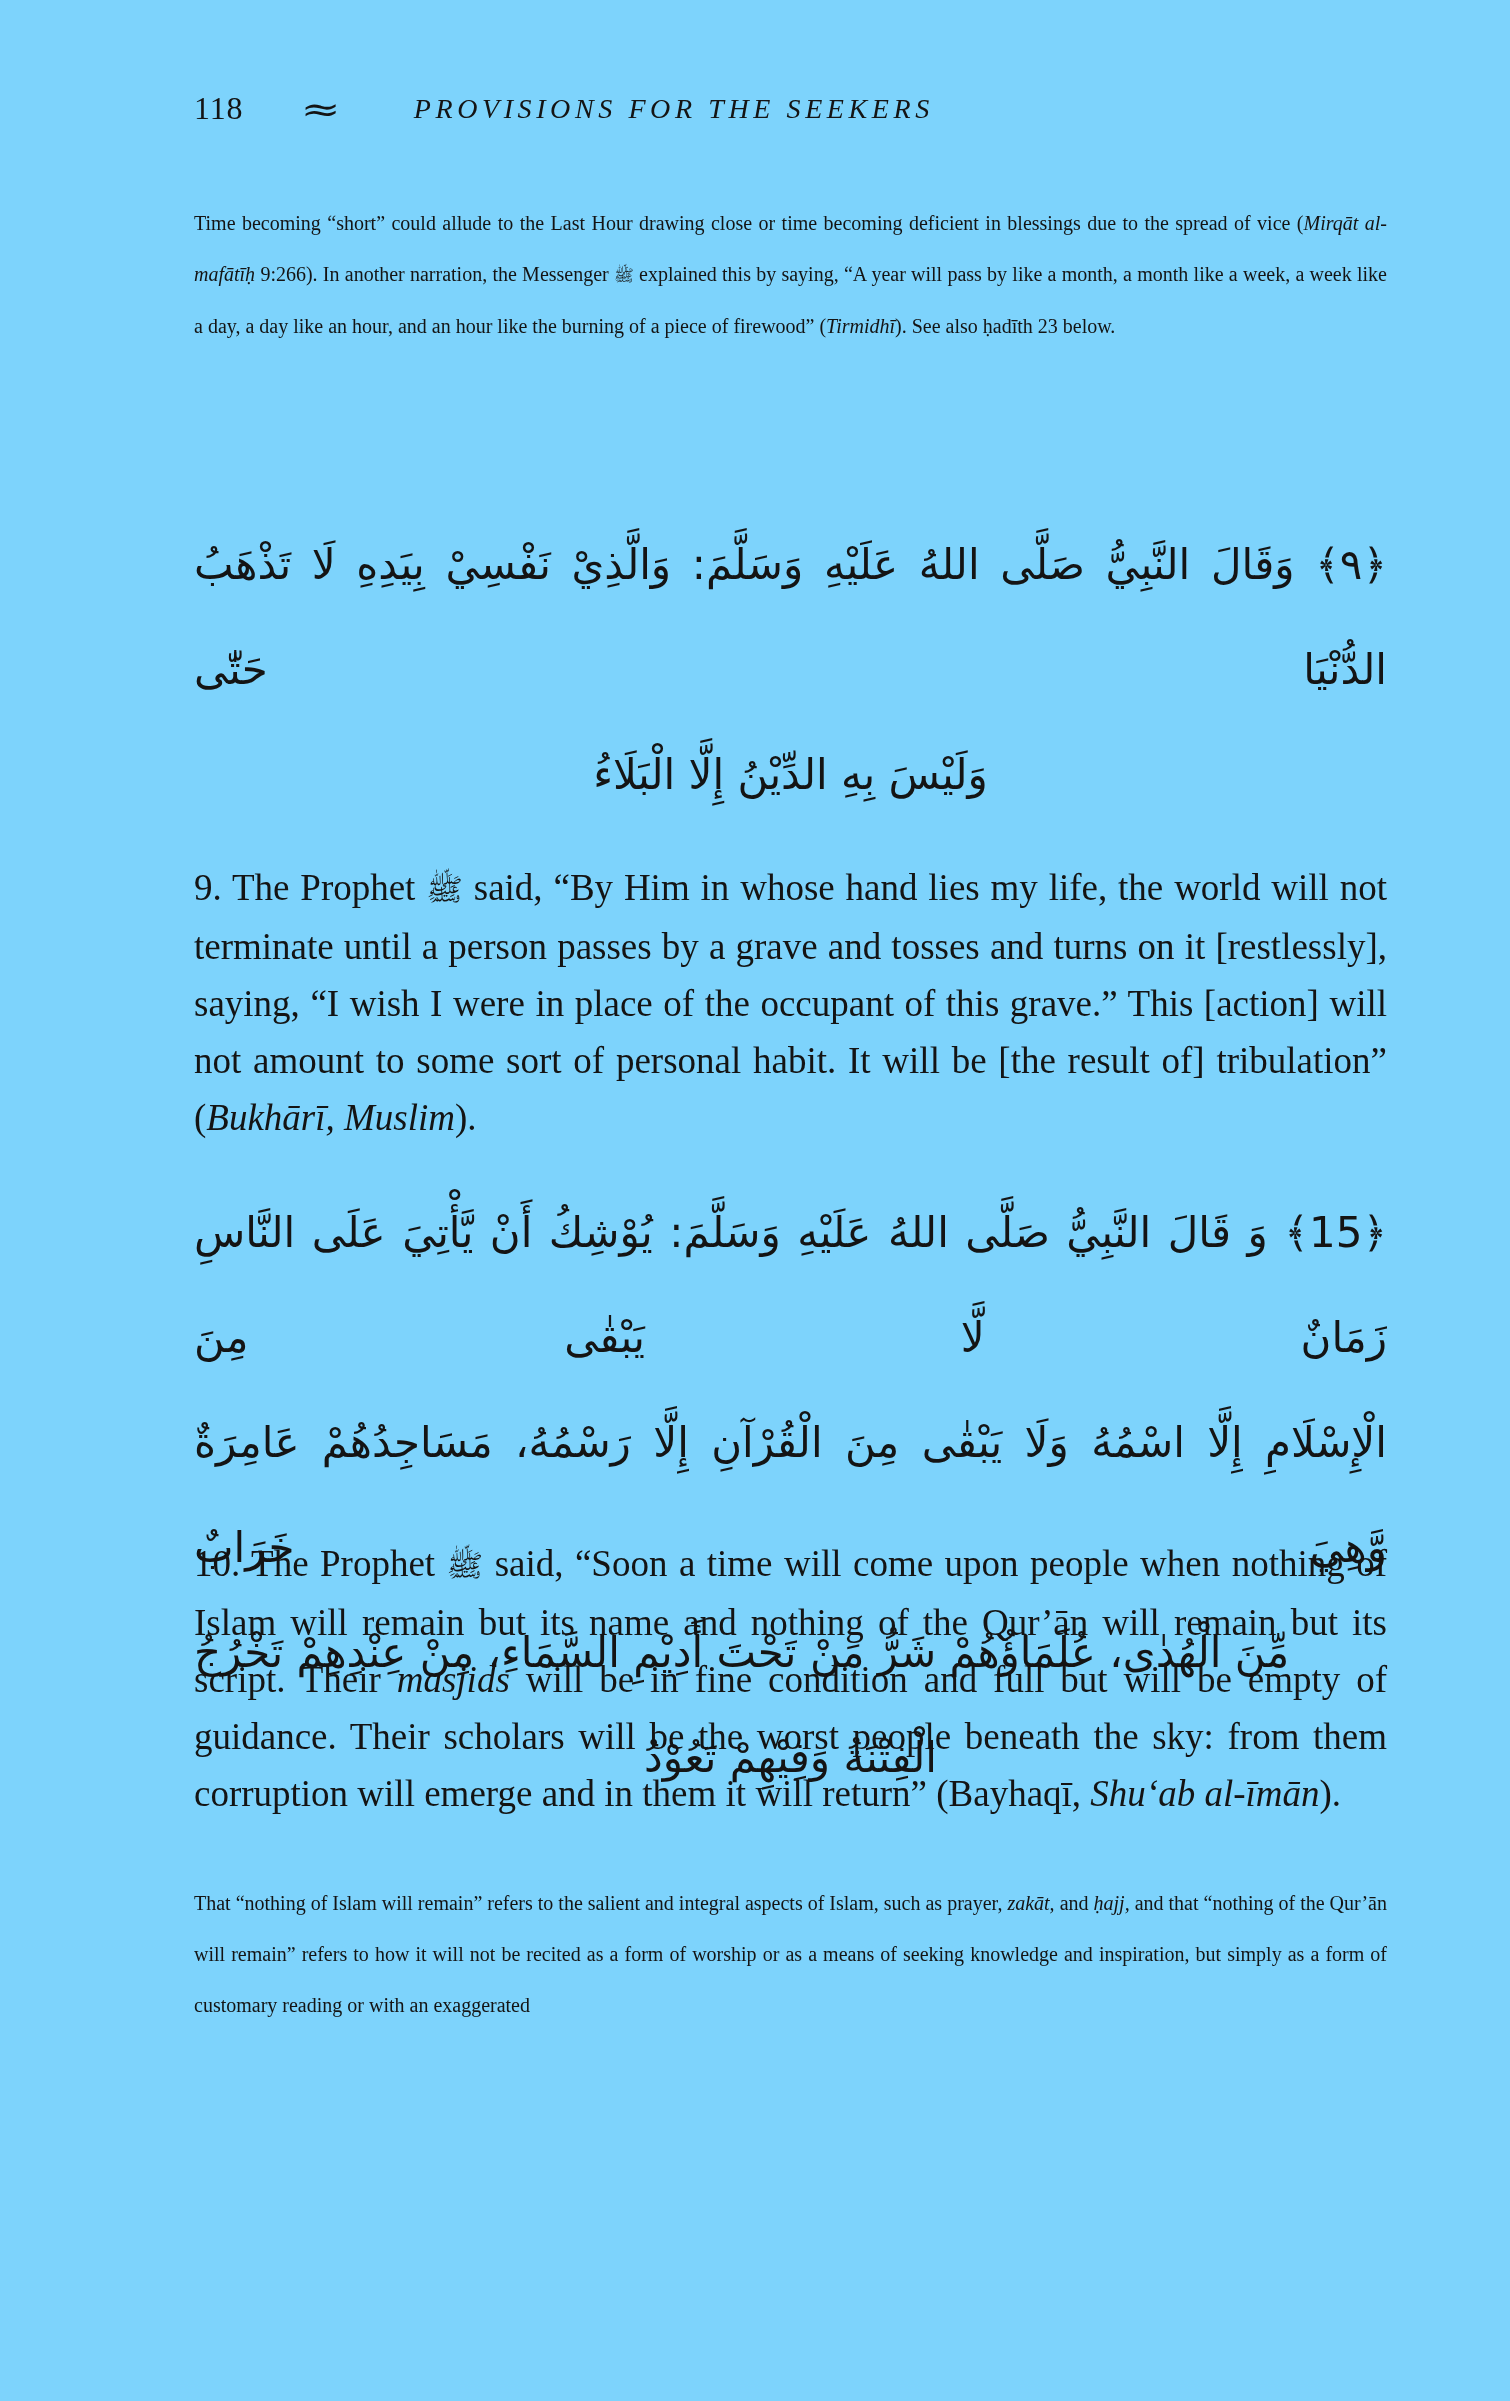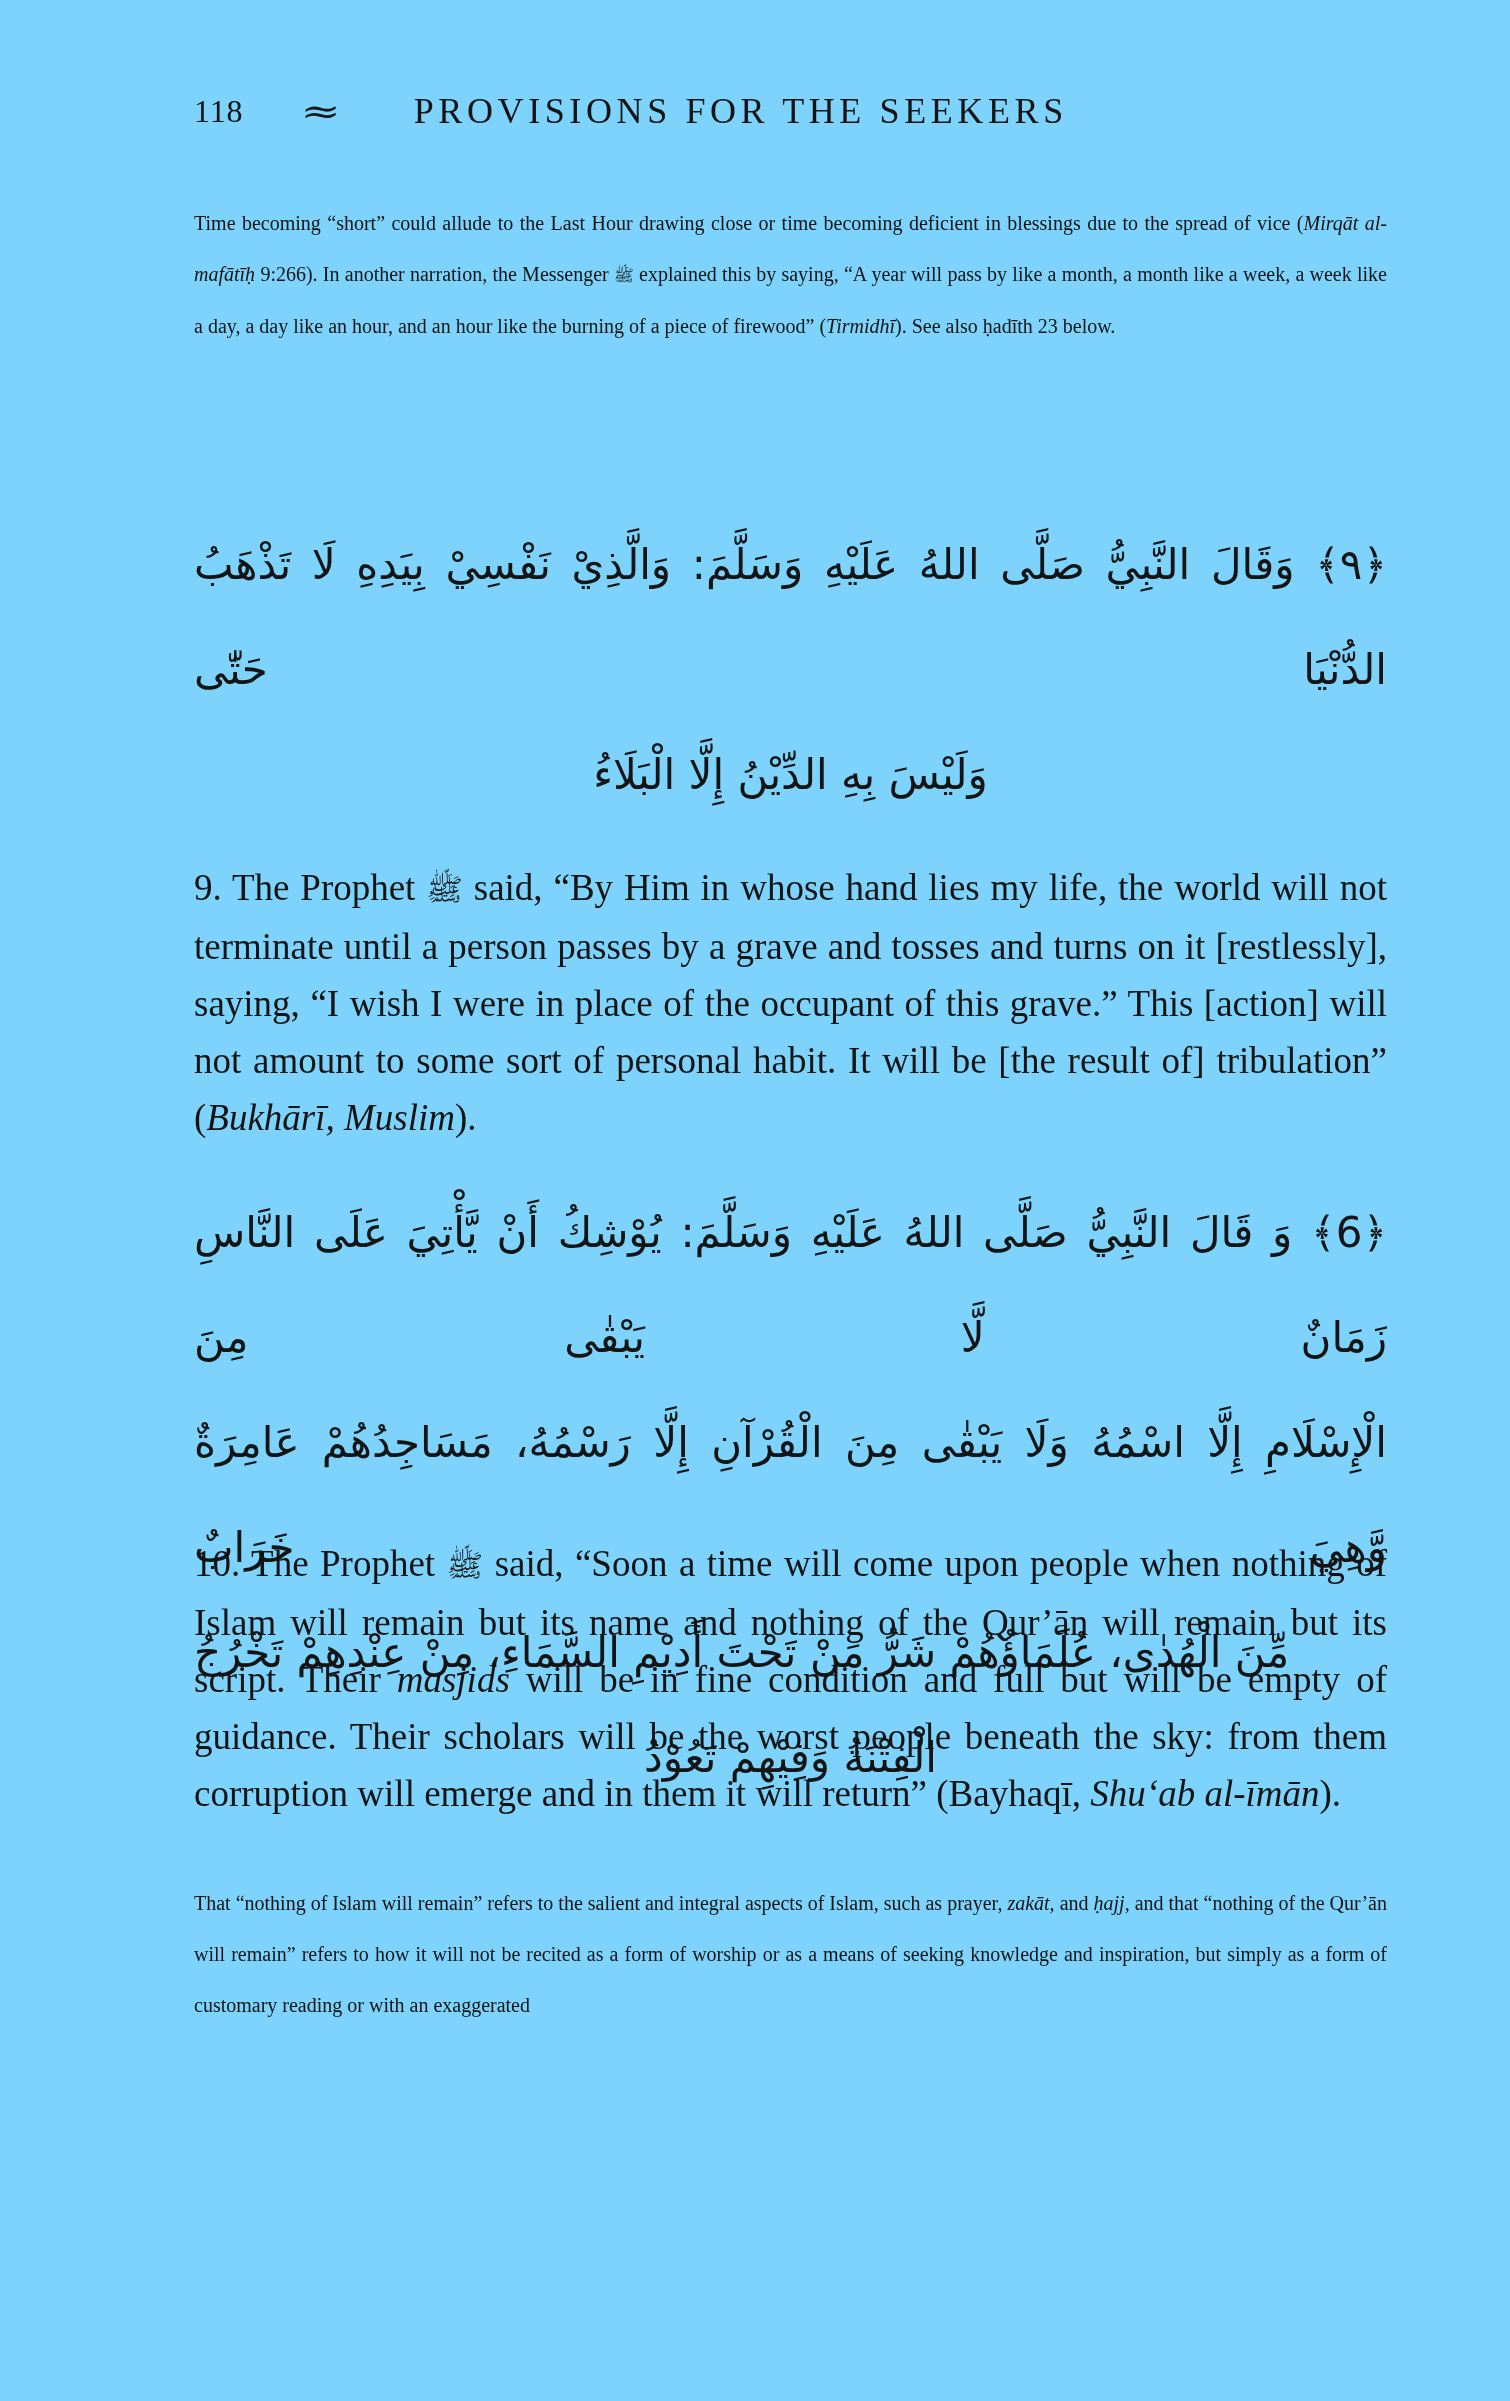--- a/index.html
+++ b/index.html
@@ -27,24 +27,25 @@
     letter-spacing: 0.9px;
   }
   .orn {
     font-size: 48px;
     line-height: 32px;
     margin-left: 57px;
     transform: scaleY(0.72);
     font-family: "DejaVu Serif", serif;
   }
   .runtitle {
-    font-size: 36px;
+    font-size: 28px;
     letter-spacing: 4.6px;
     margin-left: 73px;
     white-space: nowrap;
+    font-style: italic;
   }
   .block {
     position: absolute;
     left: 194px;
     width: 1193px;
   }
   .commentary {
     font-size: 20px;
     line-height: 51px;
     text-align: justify;
@@ -88,21 +89,21 @@
   <div class="block commentary" style="top:198px;"><span>Time becoming “short” could allude to the Last Hour drawing close or time becoming deficient in blessings due to the spread of vice (</span><span class="it">Mirqāt al-mafātīḥ</span><span> 9:266). In another narration, the Messenger </span><span class="pbuh">ﷺ</span><span> explained this by saying, “A year will pass by like a month, a month like a week, a week like a day, a day like an hour, and an hour like the burning of a piece of firewood” (</span><span class="it">Tirmidhī</span><span>). See also ḥadīth 23 below.</span></div>
 
   <div class="block arabic" style="top:512px;">
       <div class="ar-line">﴿٩﴾ وَقَالَ النَّبِيُّ صَلَّى اللهُ عَلَيْهِ وَسَلَّمَ: وَالَّذِيْ نَفْسِيْ بِيَدِهِ لَا تَذْهَبُ الدُّنْيَا حَتّٰى</div>
       <div class="ar-line ar-last">وَلَيْسَ بِهِ الدِّيْنُ إِلَّا الْبَلَاءُ</div>
     </div>
 
   <div class="block trans" style="top:859px;"><span>9.  The Prophet </span><span class="pbuh">ﷺ</span><span> said, “By Him in whose hand lies my life, the world will not terminate until a person passes by a grave and tosses and turns on it [restlessly], saying, “I wish I were in place of the occupant of this grave.” This [action] will not amount to some sort of personal habit. It will be [the result of] tribulation” (</span><span class="it">Bukhārī, Muslim</span><span>).</span></div>
 
   <div class="block arabic" style="top:1180px;">
-      <div class="ar-line">﴿6﴾ وَ قَالَ النَّبِيُّ صَلَّى اللهُ عَلَيْهِ وَسَلَّمَ: يُوْشِكُ أَنْ يَّأْتِيَ عَلَى النَّاسِ زَمَانٌ لَّا يَبْقٰى مِنَ</div>
+      <div class="ar-line">﴿15﴾ وَ قَالَ النَّبِيُّ صَلَّى اللهُ عَلَيْهِ وَسَلَّمَ: يُوْشِكُ أَنْ يَّأْتِيَ عَلَى النَّاسِ زَمَانٌ لَّا يَبْقٰى مِنَ</div>
       <div class="ar-line">الْإِسْلَامِ إِلَّا اسْمُهُ وَلَا يَبْقٰى مِنَ الْقُرْآنِ إِلَّا رَسْمُهُ، مَسَاجِدُهُمْ عَامِرَةٌ وَّهِيَ خَرَابٌ</div>
       <div class="ar-line ar-last">مِّنَ الْهُدٰى، عُلَمَاؤُهُمْ شَرُّ مَنْ تَحْتَ أَدِيْمِ السَّمَاءِ، مِنْ عِنْدِهِمْ تَخْرُجُ الْفِتْنَةُ وَفِيْهِمْ تَعُوْدُ</div>
     </div>
 
   <div class="block trans" style="top:1535px;"><span>10.  The Prophet </span><span class="pbuh">ﷺ</span><span> said, “Soon a time will come upon people when nothing of Islam will remain but its name and nothing of the Qur’ān will remain but its script. Their </span><span class="it">masjids</span><span> will be in fine condition and full but will be empty of guidance. Their scholars will be the worst people beneath the sky: from them corruption will emerge and in them it will return” (Bayhaqī, </span><span class="it">Shu‘ab al-īmān</span><span>).</span></div>
 
   <div class="block commentary" style="top:1878px;"><span>That “nothing of Islam will remain” refers to the salient and integral aspects of Islam, such as prayer, </span><span class="it">zakāt,</span><span> and </span><span class="it">ḥajj,</span><span> and that “nothing of the Qur’ān will remain” refers to how it will not be recited as a form of worship or as a means of seeking knowledge and inspiration, but simply as a form of customary reading or with an exaggerated</span></div>
 
 </div>
 

